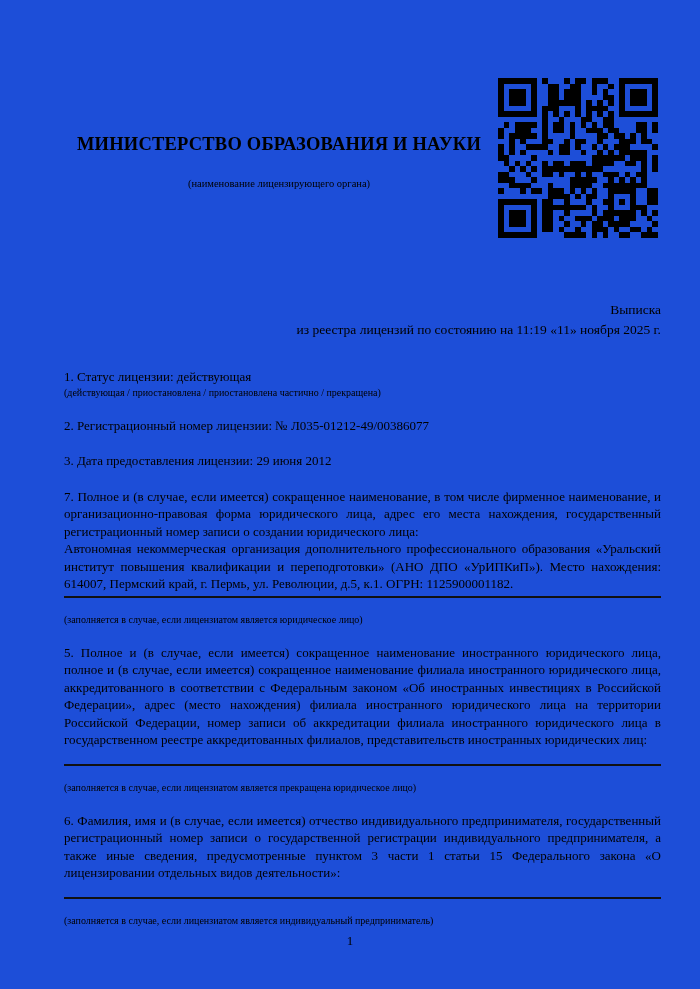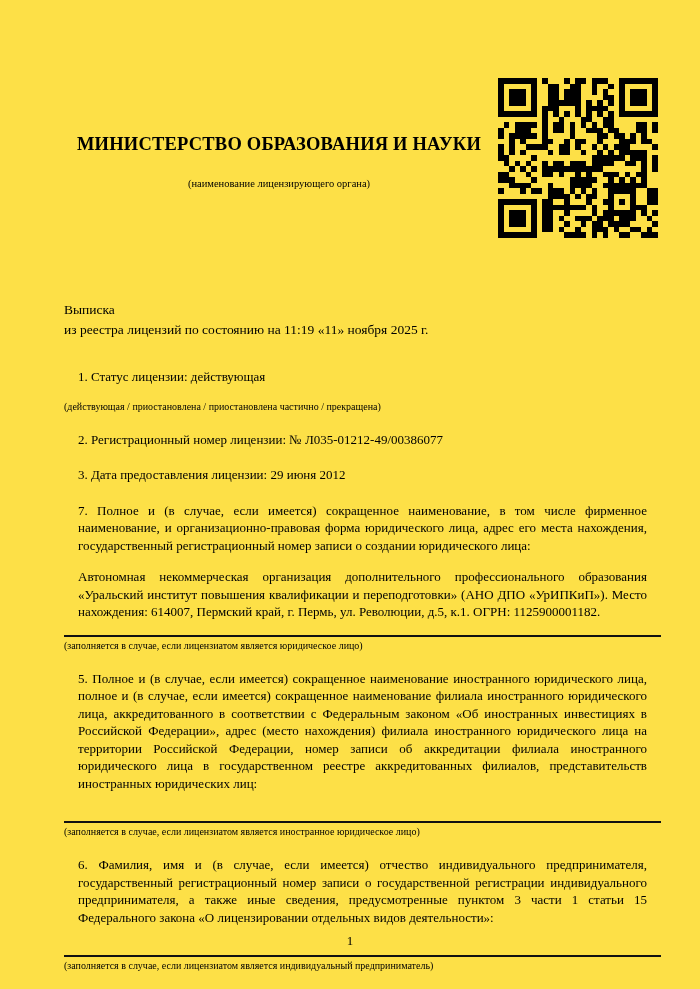--- a/index.html
+++ b/index.html
@@ -4,21 +4,21 @@
 <style>
   html, body {
     margin: 0;
     padding: 0;
     background: #ffffff;
   }
   .page {
     position: relative;
     width: 700px;
     height: 989px;
-    background: #fde047;
+    background: #1d4ed8;
     color: #000000;
     font-family: "Liberation Serif", "DejaVu Serif", serif;
     overflow: hidden;
     box-sizing: border-box;
   }
   
   .doc-header {
     position: relative;
     height: 300px;
   }
@@ -48,42 +48,42 @@
   }
   .qr-box svg {
     width: 100%;
     height: 100%;
     shape-rendering: crispEdges;
     display: block;
   }
   
   .doc-title {
     margin: 0 39px 0 64px;
-    text-align: left;
+    text-align: right;
     font-size: 13.5px;
     line-height: 20px;
   }
   
   .content {
     margin: 28px 39px 0 64px;
     font-size: 13px;
     line-height: 17.5px;
   }
   .item { margin: 0 0 18px 0; }
   .line, .para {
-    margin: 14px;
+    margin: 0;
     text-align: justify;
   }
   .small-caption {
     margin: 0;
     font-size: 10px;
     line-height: 13px;
   }
   .center { }
-  .caption-pad { padding-top: 2px; }
+  .caption-pad { padding-top: 15px; }
   .fill-rule {
     border-top: 2px solid #111111;
     margin-top: 3px;
     height: 0;
   }
   .answer-space { height: 12px; }
   
   .page-number {
     position: absolute;
     bottom: 40px;
@@ -578,21 +578,21 @@
       <p class="para">7. Полное и (в случае, если имеется) сокращенное наименование, в том числе фирменное наименование, и организационно-правовая форма юридического лица, адрес его места нахождения, государственный регистрационный номер записи о создании юридического лица:</p>
       <p class="para">Автономная некоммерческая организация дополнительного профессионального образования «Уральский институт повышения квалификации и переподготовки» (АНО ДПО «УрИПКиП»). Место нахождения: 614007, Пермский край, г. Пермь, ул. Революции, д.5, к.1. ОГРН: 1125900001182.</p>
       <div class="fill-rule"></div>
       <p class="small-caption center caption-pad">(заполняется в случае, если лицензиатом является юридическое лицо)</p>
     </section>
 
     <section class="item">
       <p class="para">5. Полное и (в случае, если имеется) сокращенное наименование иностранного юридического лица, полное и (в случае, если имеется) сокращенное наименование филиала иностранного юридического лица, аккредитованного в соответствии с Федеральным законом «Об иностранных инвестициях в Российской Федерации», адрес (место нахождения) филиала иностранного юридического лица на территории Российской Федерации, номер записи об аккредитации филиала иностранного юридического лица в государственном реестре аккредитованных филиалов, представительств иностранных юридических лиц:</p>
       <div class="answer-space"></div>
       <div class="fill-rule"></div>
-      <p class="small-caption center caption-pad">(заполняется в случае, если лицензиатом является иностранное юридическое лицо)</p>
+      <p class="small-caption center caption-pad">(заполняется в случае, если лицензиатом является прекращена юридическое лицо)</p>
     </section>
 
     <section class="item">
       <p class="para">6. Фамилия, имя и (в случае, если имеется) отчество индивидуального предпринимателя, государственный регистрационный номер записи о государственной регистрации индивидуального предпринимателя, а также иные сведения, предусмотренные пунктом 3 части 1 статьи 15 Федерального закона «О лицензировании отдельных видов деятельности»:</p>
       <div class="answer-space"></div>
       <div class="fill-rule"></div>
       <p class="small-caption center caption-pad">(заполняется в случае, если лицензиатом является индивидуальный предприниматель)</p>
     </section>
 
 

